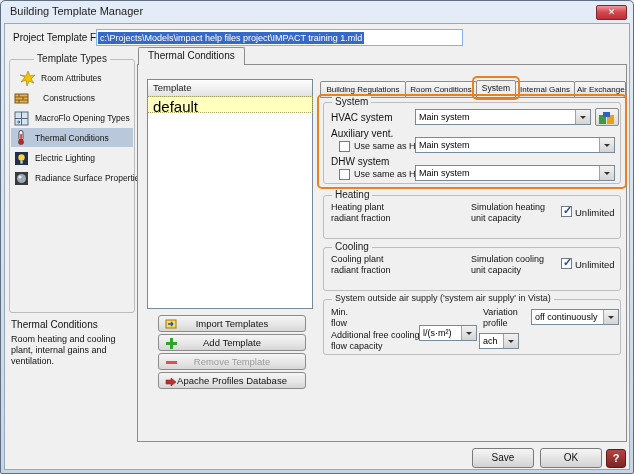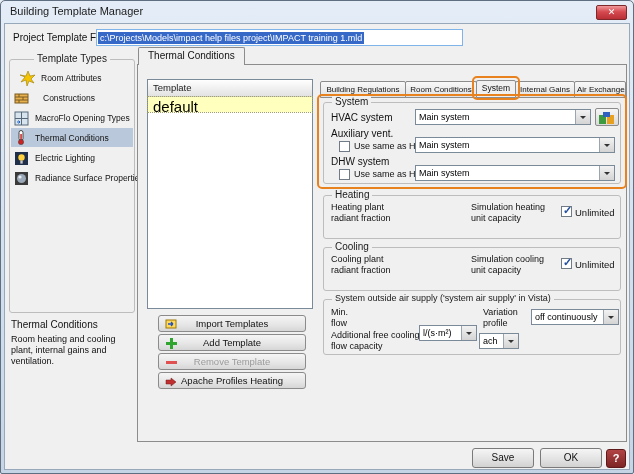--- a/index.html
+++ b/index.html
@@ -214,21 +214,21 @@
         </svg>
     </span>
     <span class="b-label">Remove Template</span>
   </div>
   <div class="btn" style="left:157px; top:371px; width:148px; height:17px; z-index:2;">
     <span class="b-icon">
       <svg width="12" height="12" viewBox="0 0 12 12">
           <path d="M1,9 L6,9 L6,11 L11,7 L6,3 L6,5 L1,5 Z" fill="#C03030" stroke="#701818" stroke-width="0.5"></path>
         </svg>
     </span>
-    <span class="b-label">Apache Profiles Heating</span>
+    <span class="b-label">Apache Profiles Database</span>
   </div>
 
   <div class="rtab" style="left:319px; top:80px; width:86px; z-index:2;">Building Regulations</div>
   <div class="rtab" style="left:404px; top:80px; width:72px; z-index:2;">Room Conditions</div>
   <div class="rtab active" style="left:475px; top:79px; width:40px; height:18px;">System</div>
   <div class="rtab" style="left:514px; top:80px; width:60px; z-index:2;">Internal Gains</div>
   <div class="rtab" style="left:573px; top:80px; width:52px; z-index:2;">Air Exchanges</div>
 
   <div class="annot" style="left:471px; top:75px; width:48px; height:24px;"></div>
 

